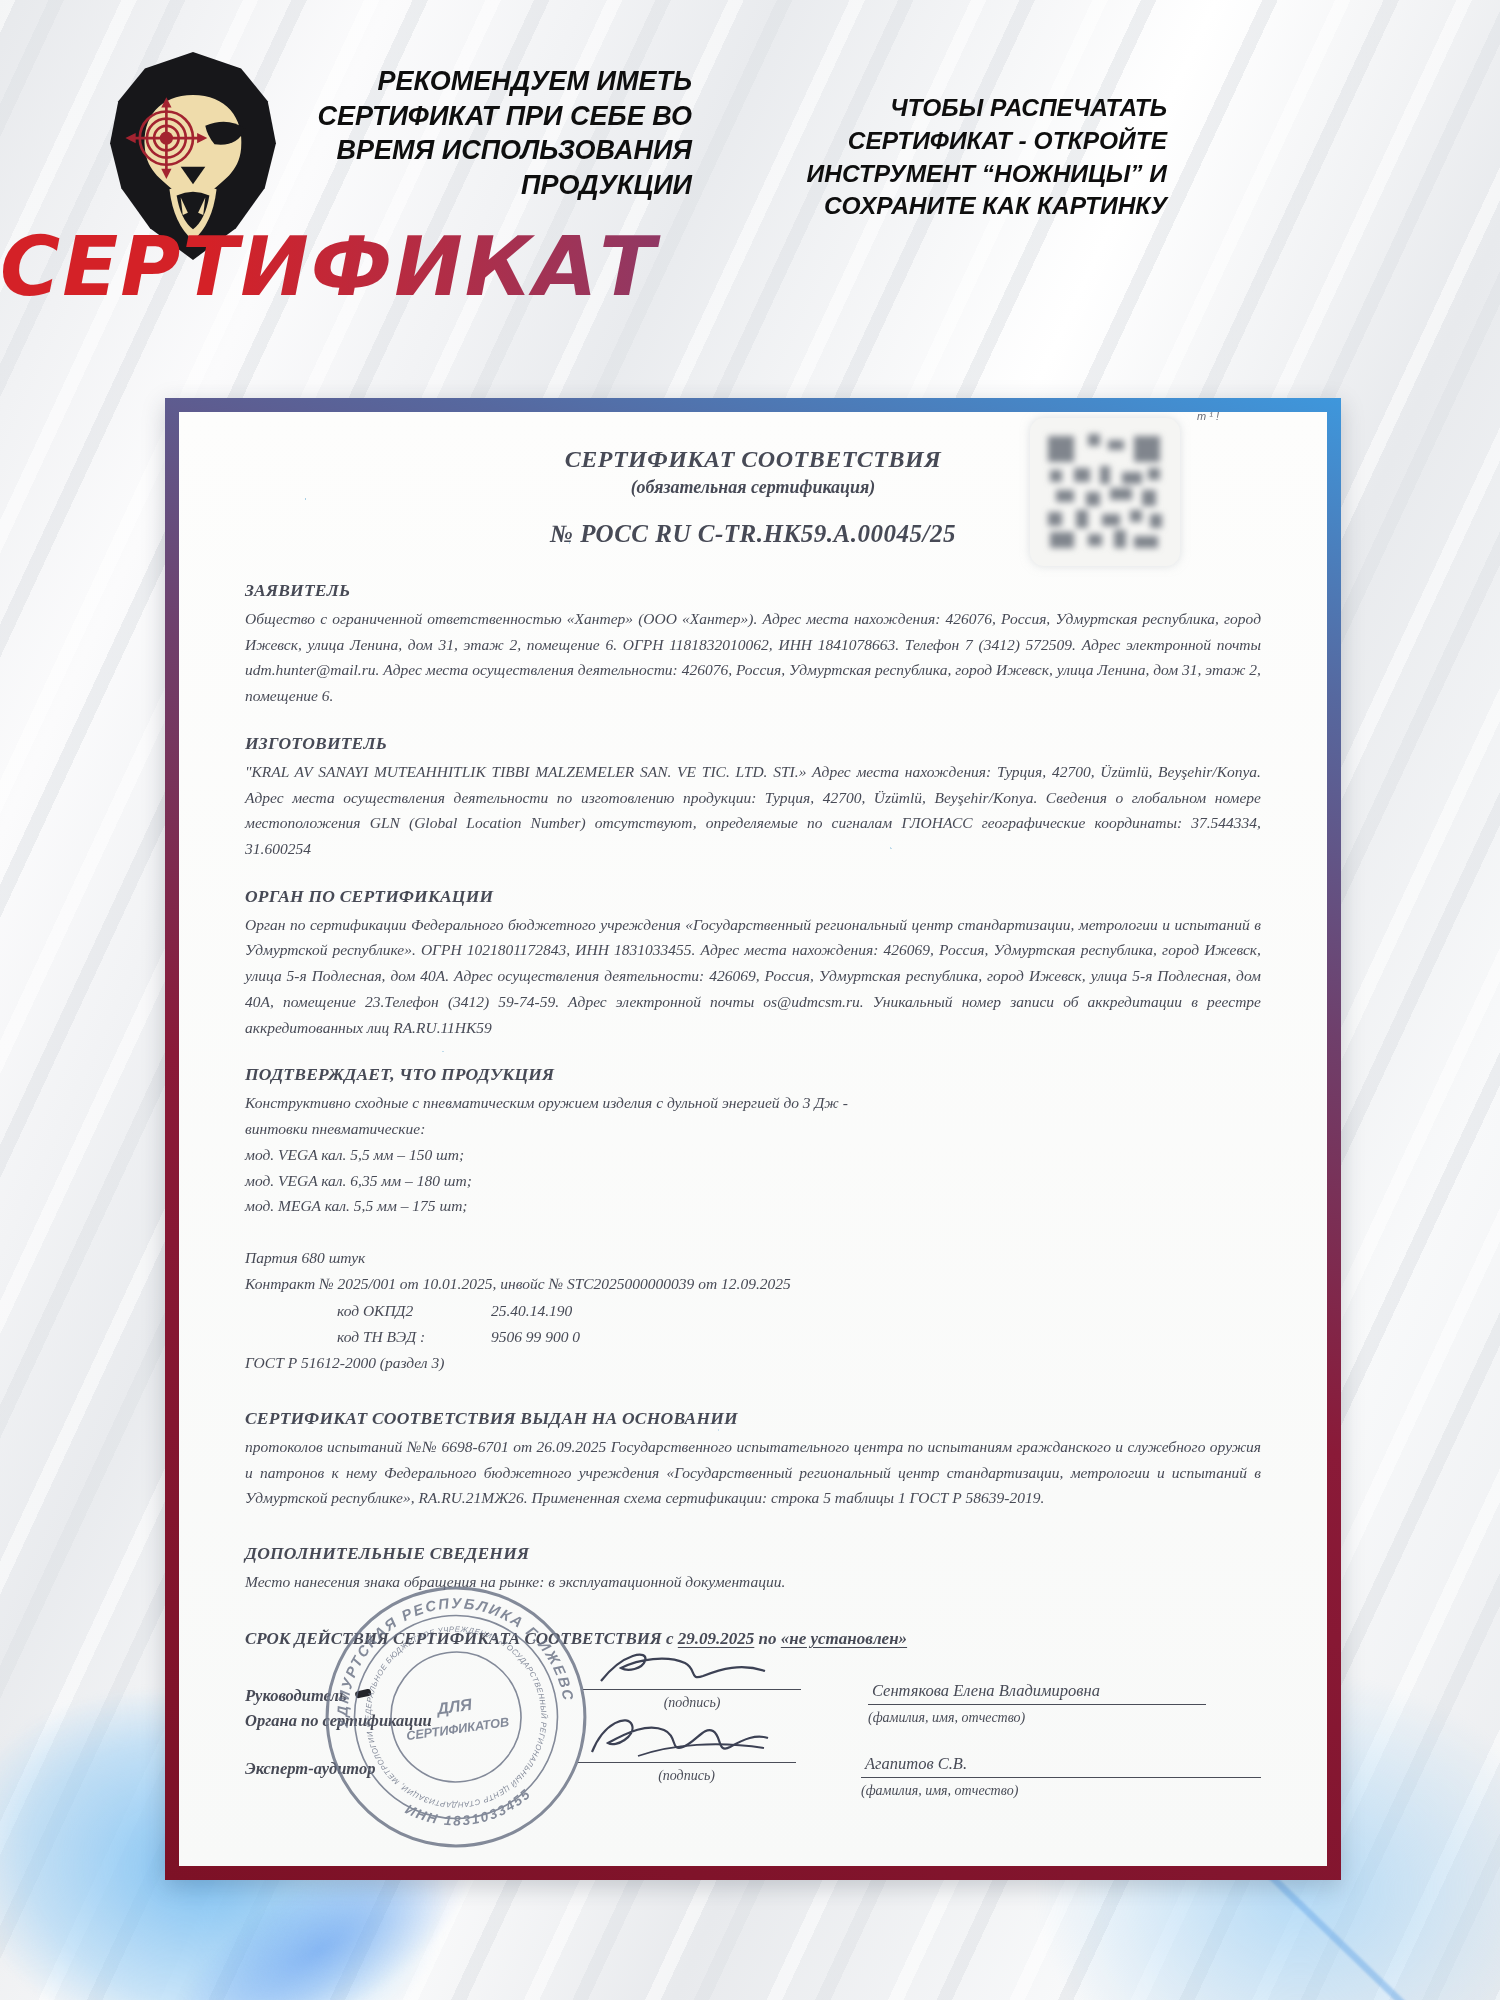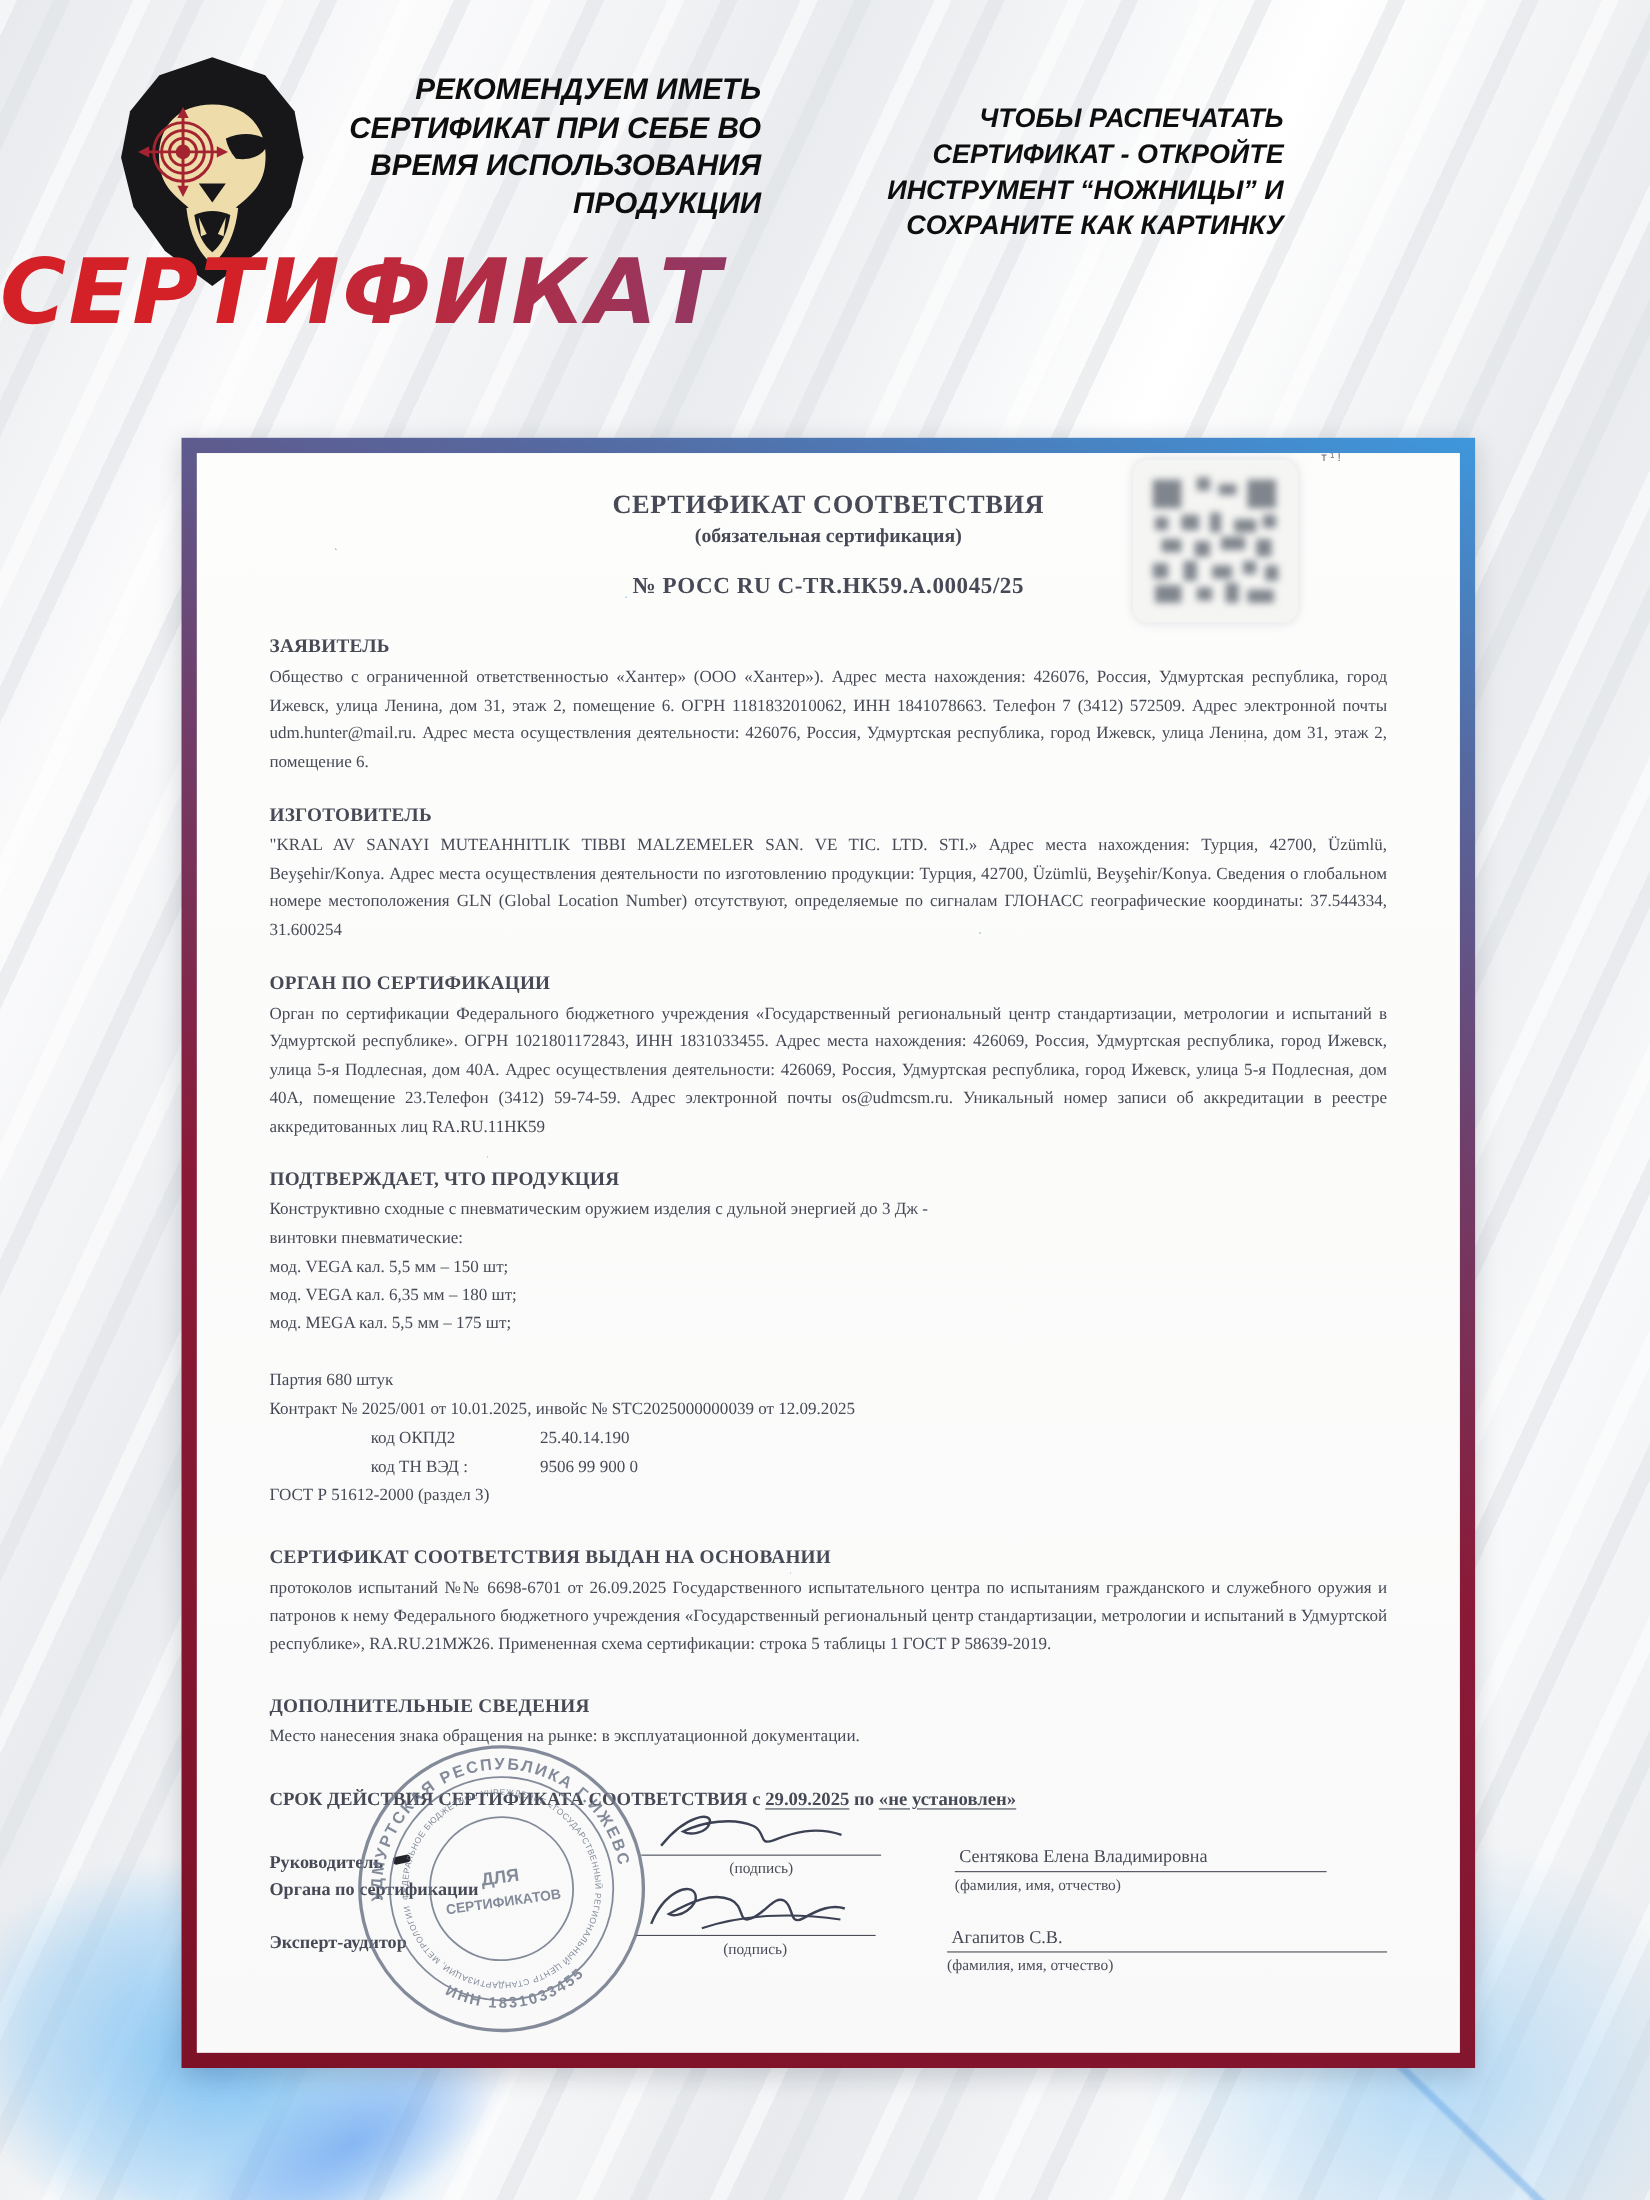--- a/index.html
+++ b/index.html
@@ -29,37 +29,37 @@
   .note-right{position:absolute;left:737px;top:76px;width:430px;text-align:right;
     font-style:italic;font-weight:700;font-size:24.5px;line-height:1.34;color:#0e0e0e;white-space:pre-line;margin-top:16px;}
   .big-title{position:absolute;left:0;top:226px;width:100%;
     font-family:"DejaVu Sans",sans-serif;font-style:italic;font-weight:800;font-size:82px;line-height:1;letter-spacing:2px;
     background:linear-gradient(90deg,#d42127 14%,#8c3a68 46%,#2e6fce 78%);
     -webkit-background-clip:text;background-clip:text;color:transparent;}
 
   
   .cert-frame{position:absolute;left:165px;top:398px;width:1176px;height:1482px;box-sizing:border-box;padding:14px;
     background:linear-gradient(199deg,#3e97dc 0%,#56689f 16%,#6f3f6b 34%,#8a1a38 56%,#7d1126 100%);
-    box-shadow:0 6px 22px rgba(40,50,70,.22);}
+    box-shadow:0 6px 22px rgba(40,50,70,.22);font-style:italic;}
   .cert-paper{width:100%;height:100%;box-sizing:border-box;position:relative;overflow:hidden;
     background-color:#fcfcfa;
     background-image:
       radial-gradient(2px 2px at 11% 6%, rgba(100,170,210,.55) 40%, transparent 41%),
       radial-gradient(2px 2px at 34% 9%, rgba(100,170,210,.45) 40%, transparent 41%),
       radial-gradient(2px 2px at 62% 30%, rgba(100,170,210,.4) 40%, transparent 41%),
       radial-gradient(2px 2px at 23% 44%, rgba(100,170,210,.4) 40%, transparent 41%),
       radial-gradient(3px 3px at 83% 18%, rgba(90,100,120,.35) 40%, transparent 41%),
       radial-gradient(2px 2px at 47% 70%, rgba(100,170,210,.35) 40%, transparent 41%),
       linear-gradient(180deg,#fdfdfc,#f8f9f8);
     padding:34px 66px 0;color:#474a56;
     font-family:"Liberation Serif","DejaVu Serif",serif;}
   .doc-head{text-align:center;}
   .doc-title{font-weight:700;font-size:24px;letter-spacing:.5px;}
   .doc-subtitle{font-weight:700;font-size:18px;margin-top:4px;}
-  .doc-number{font-weight:700;font-size:21px;margin-top:22px;letter-spacing:.5px;}
+  .doc-number{font-weight:700;font-size:25px;margin-top:22px;letter-spacing:.5px;}
   .sec-h{font-weight:700;font-size:17.5px;letter-spacing:.2px;margin:24px 0 5px;}
   .sec-h.m-lg{margin-top:32px;}
   .body-p{margin:0;text-align:justify;font-size:15.5px;line-height:1.66;}
   .pre{white-space:pre-line;text-align:left;}
   .model-line{font-size:15.5px;line-height:1.66;}
   .batch{margin-top:26px;font-size:15.5px;line-height:1.7;}
   .code-row{padding-left:92px;}
   .code-label{display:inline-block;width:150px;}
   .validity{margin-top:34px;font-weight:700;font-size:17px;}
   .u{ text-decoration:underline; text-underline-offset:3px;margin-top:12px;}

